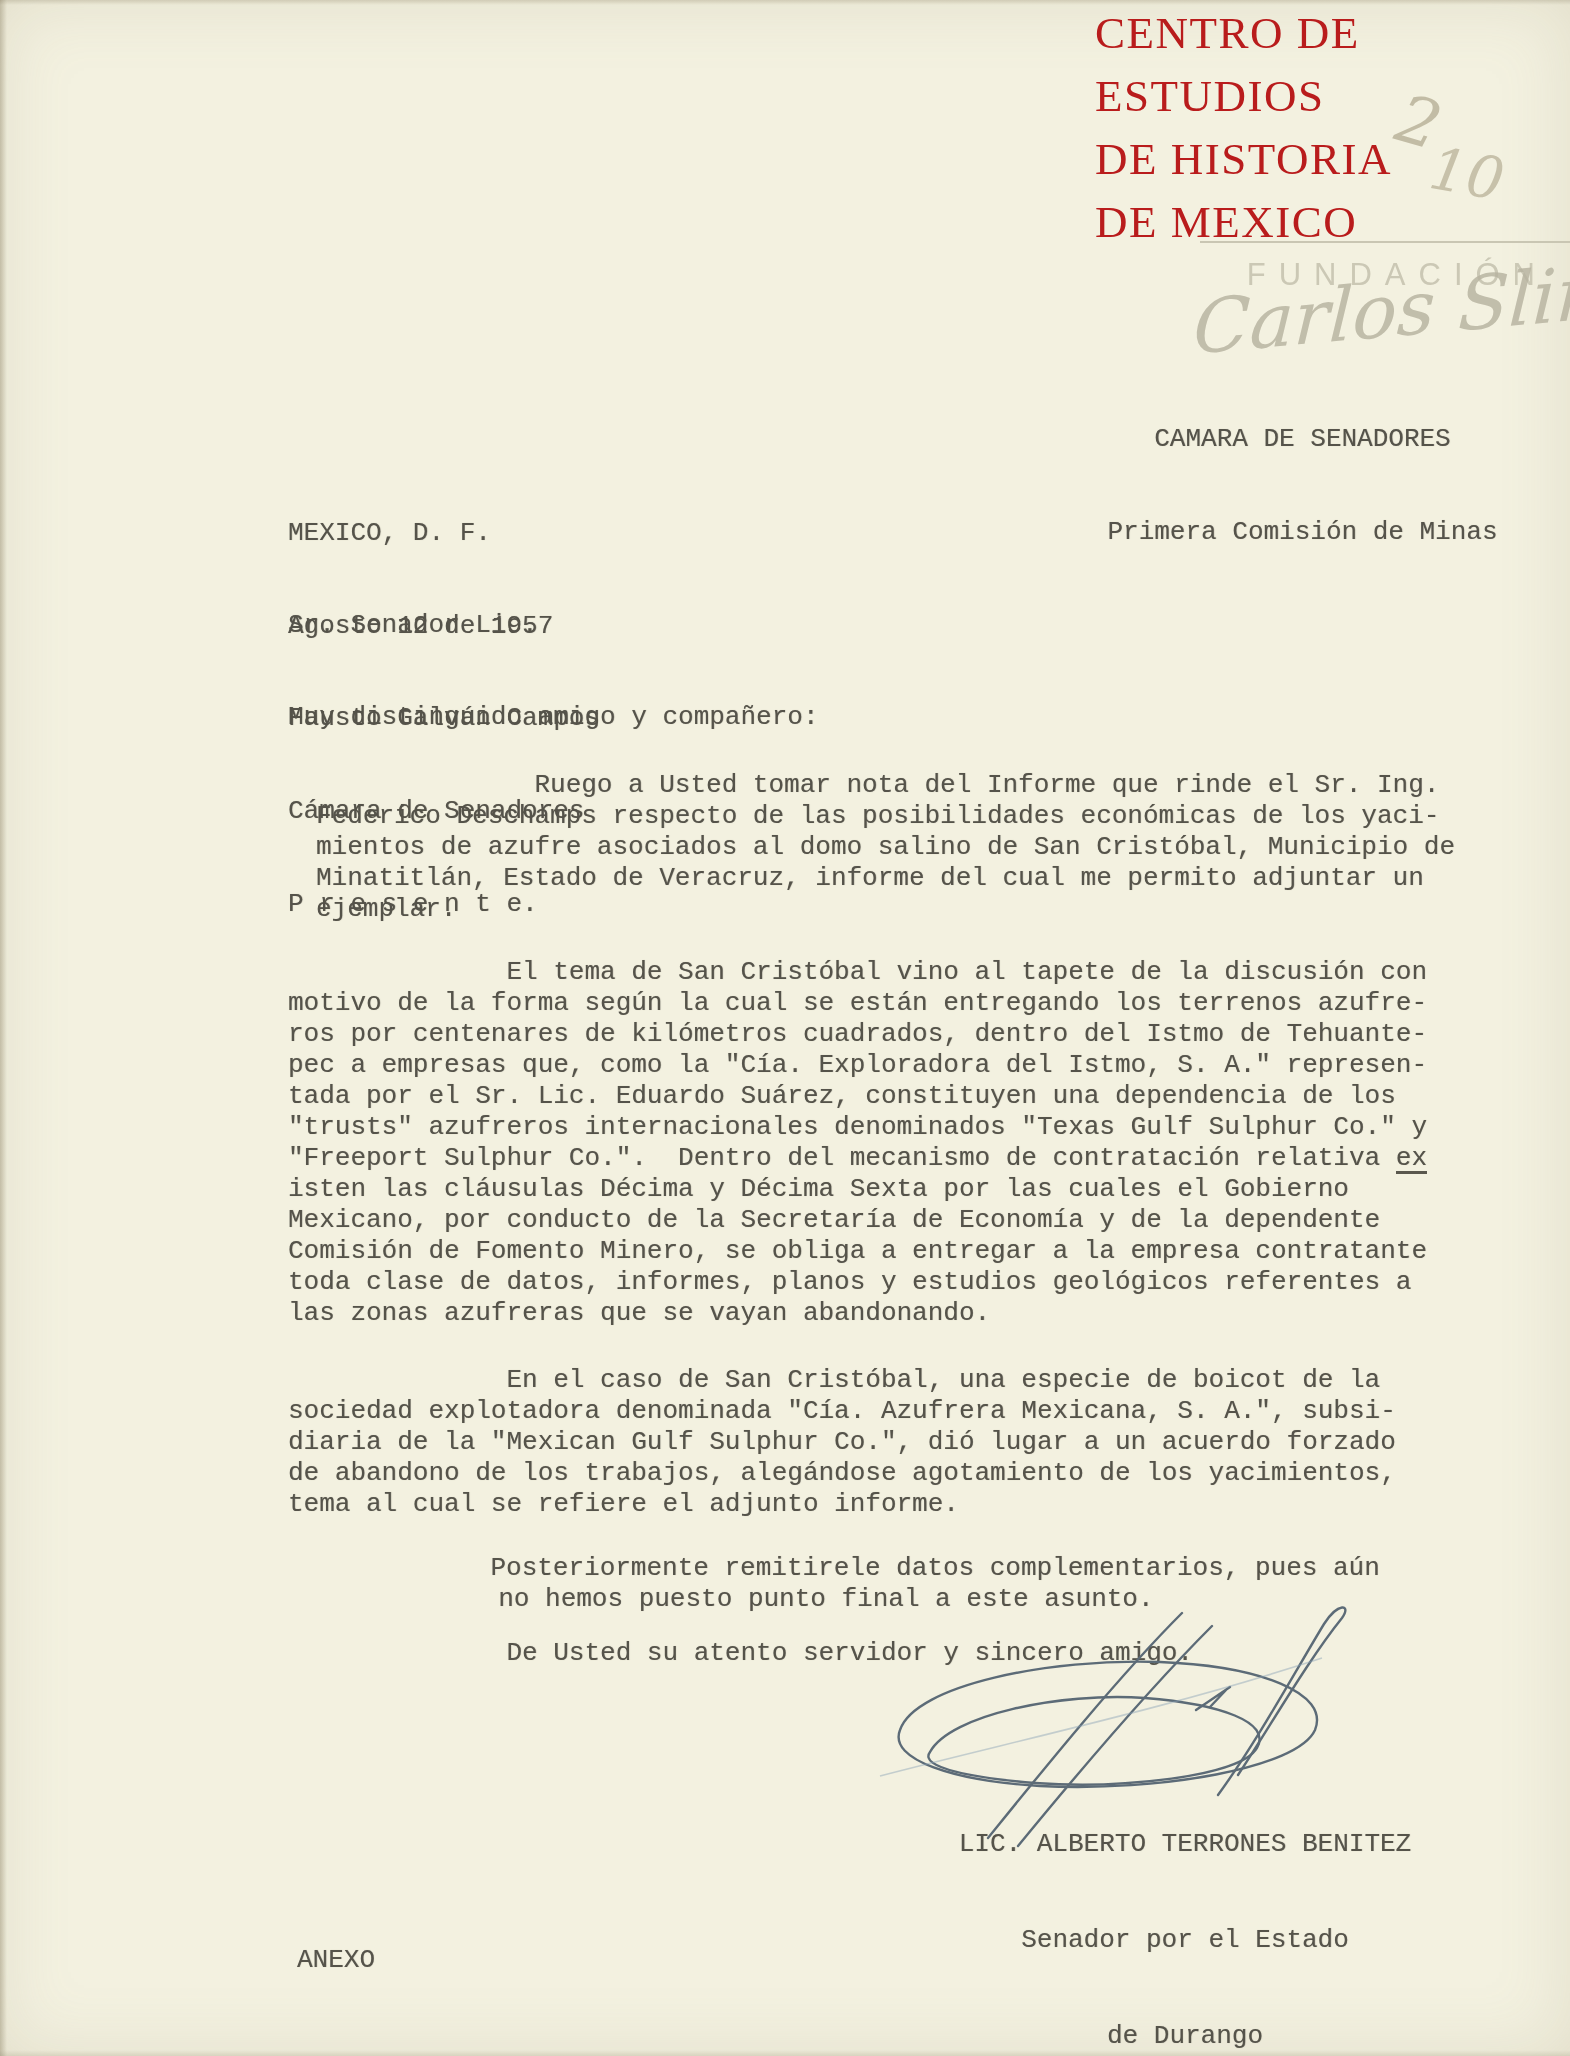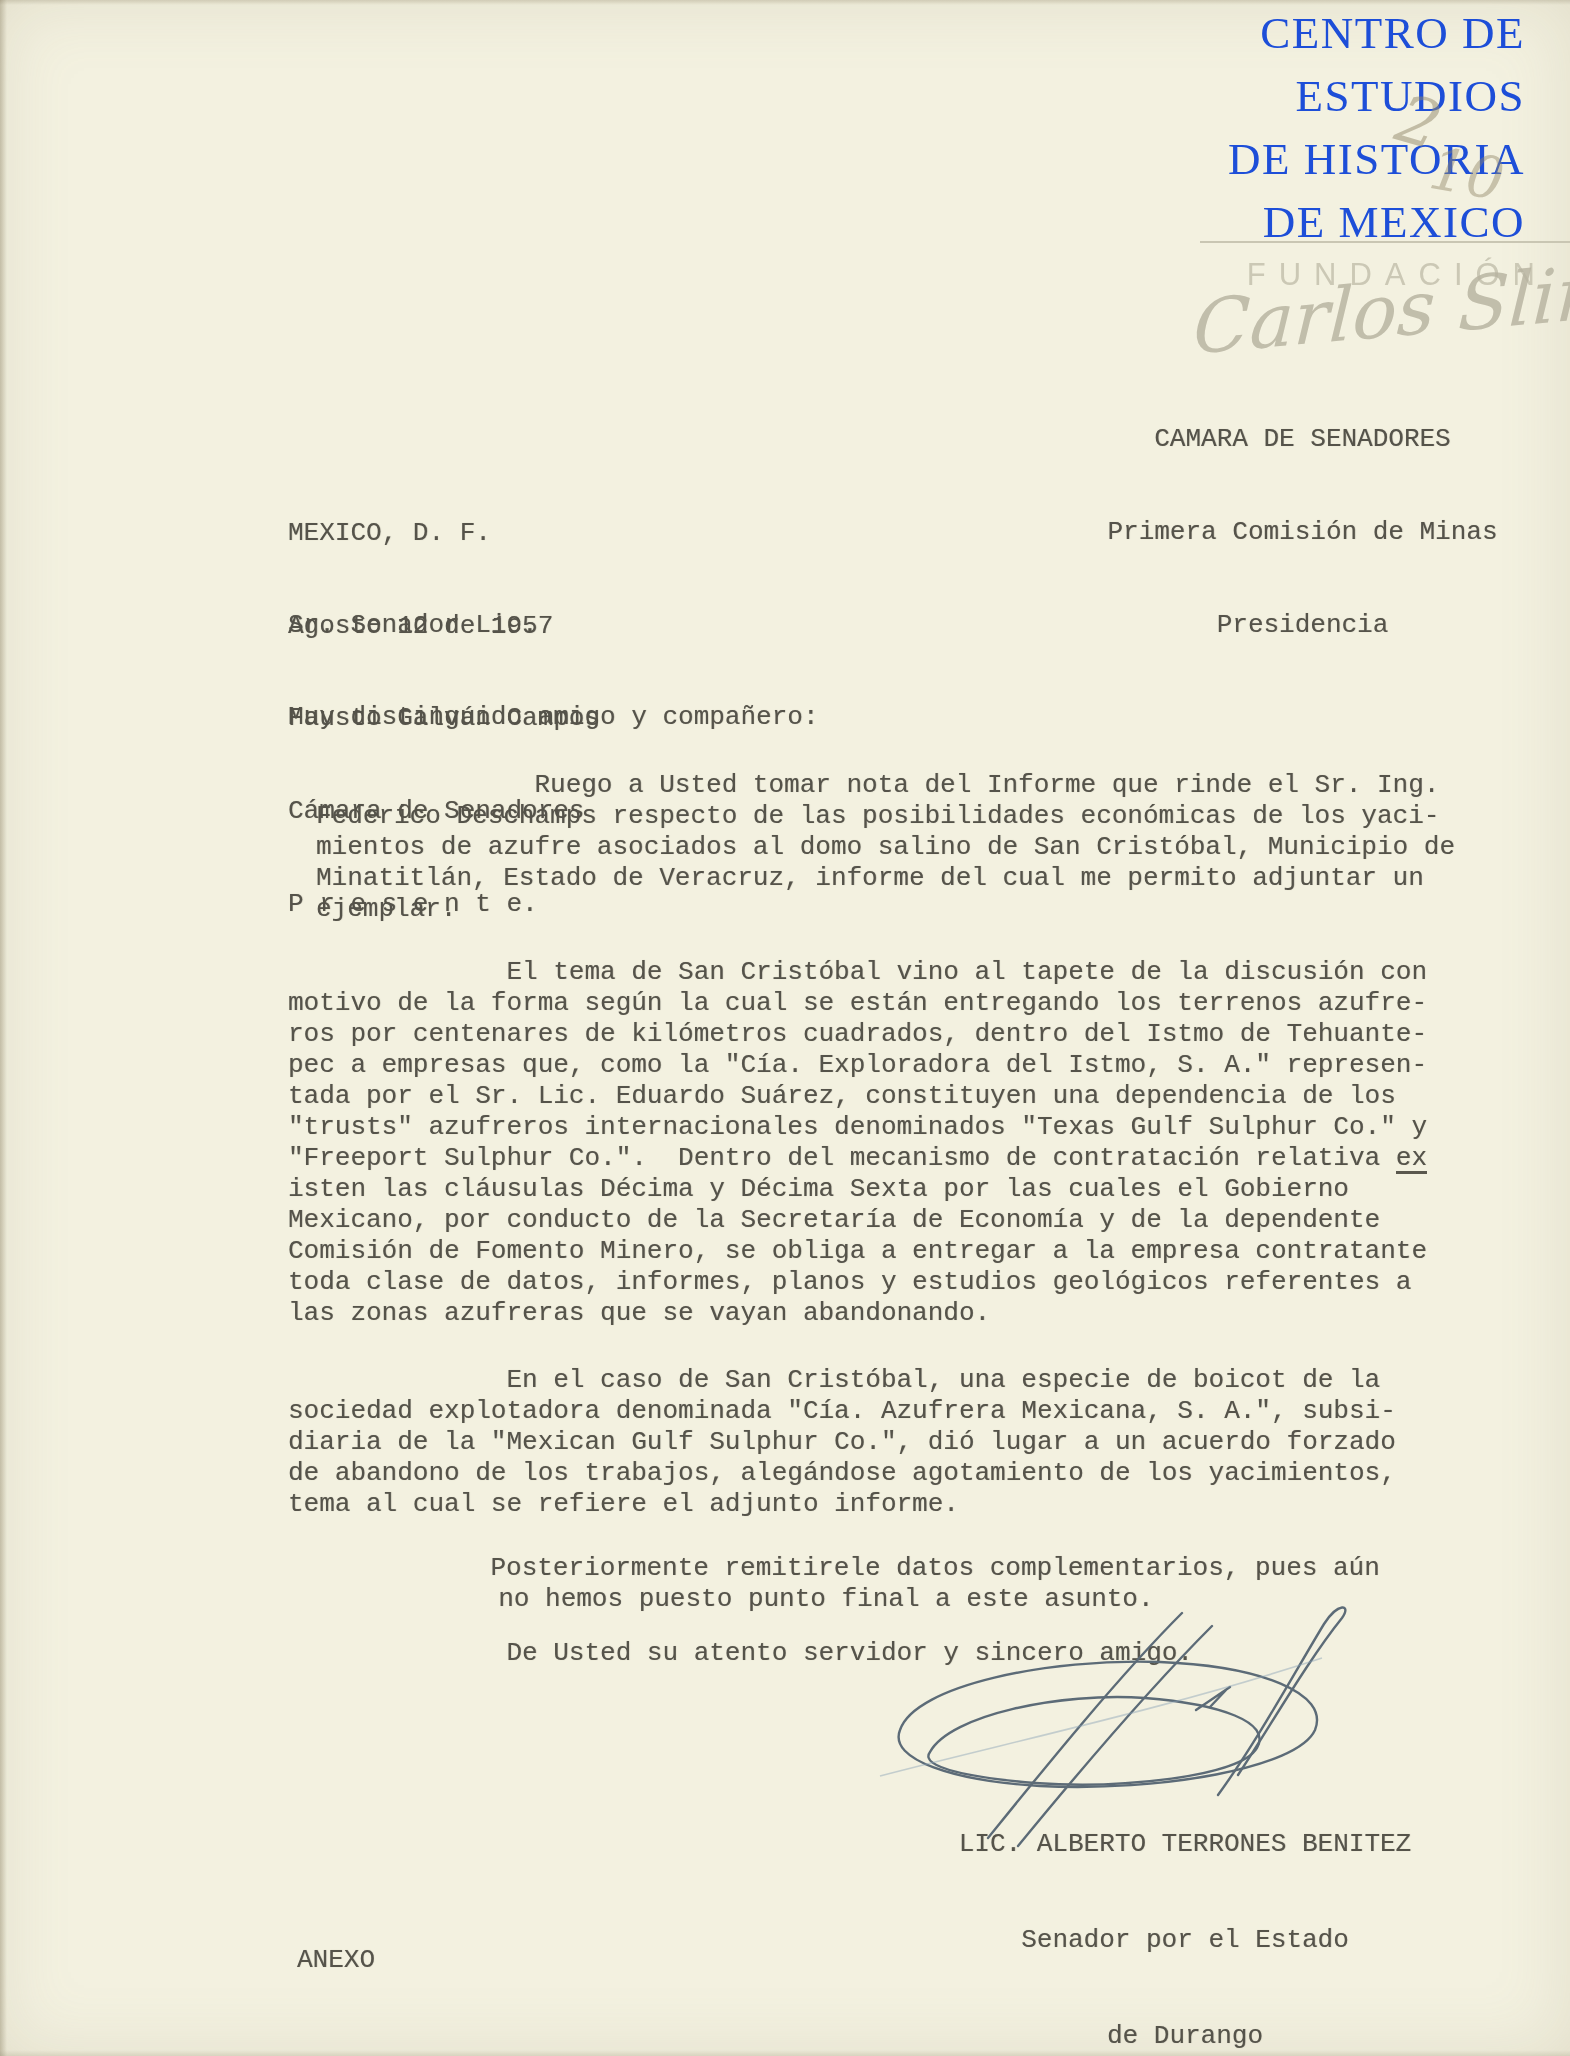--- a/index.html
+++ b/index.html
@@ -13,24 +13,24 @@
   }
   
   .edge-left  { position:absolute; left:0; top:0; width:7px; height:100%;
                 background: linear-gradient(to right, rgba(130,120,90,.38), rgba(130,120,90,0)); }
   .edge-top   { position:absolute; left:0; top:0; width:100%; height:5px;
                 background: linear-gradient(to bottom, rgba(130,120,90,.25), rgba(130,120,90,0)); }
   .edge-bottom{ position:absolute; left:0; bottom:0; width:100%; height:6px;
                 background: linear-gradient(to top, rgba(130,120,90,.18), rgba(130,120,90,0)); }
 
   
-  .wm-block { position:absolute; left:1095px; top:2px; width:430px; text-align:right;
+  .wm-block { position:absolute; left:1095px; top:2px; width:430px; text-align:left;
               font-family:"Liberation Serif","DejaVu Serif",serif;
               font-size:45px; line-height:63px; letter-spacing:1.5px;
-              color:#1d4ed8; }
+              color:#b91c1c; }
   .wm-rule  { position:absolute; left:1200px; top:241px; width:370px; height:2px; background:#c9c6b3; }
   .wm-foundation { position:absolute; left:1130px; top:257px; width:418px; text-align:right;
               font-family:"Liberation Sans","DejaVu Sans",sans-serif;
               font-size:31px; letter-spacing:13px; color:#cbc8b5; }
   .wm-script { position:absolute; left:1196px; top:284px; width:420px;
               font-family:"DejaVu Serif","Liberation Serif",serif; font-style:italic;
               font-size:74px; color:#b7b3a0; opacity:.82; white-space:nowrap;
               transform: rotate(-5deg) skewX(-8deg); transform-origin:left top; }
 
   
@@ -78,21 +78,20 @@
   <div class="wm-rule"></div>
   <div class="wm-foundation">FUNDACIÓN</div>
   <div class="wm-script">Carlos Slim</div>
 
   <div class="pencil pencil-1">2</div>
   <div class="pencil pencil-2">10</div>
 
   <div class="typed letterhead">
     <div>CAMARA DE SENADORES</div>
     <div>Primera Comisión de Minas</div>
-    <div>Presidencia</div>
   </div>
 
   <div class="typed dateline">
     <div>MEXICO, D. F.</div>
     <div>Agosto 12 de 1957</div>
   </div>
 
   <div class="typed recipient">
     <div>Sr. Senador Lic.</div>
     <div>Fausto Galván Campos</div>

